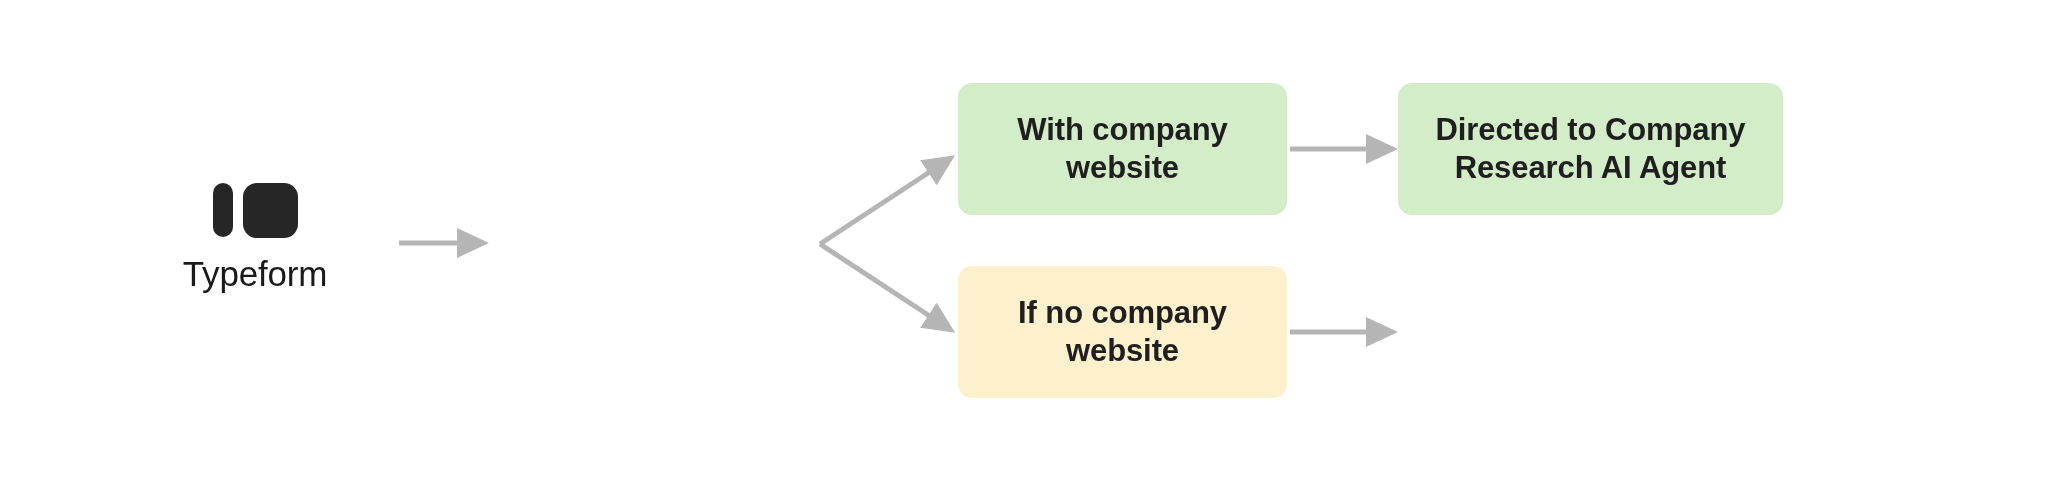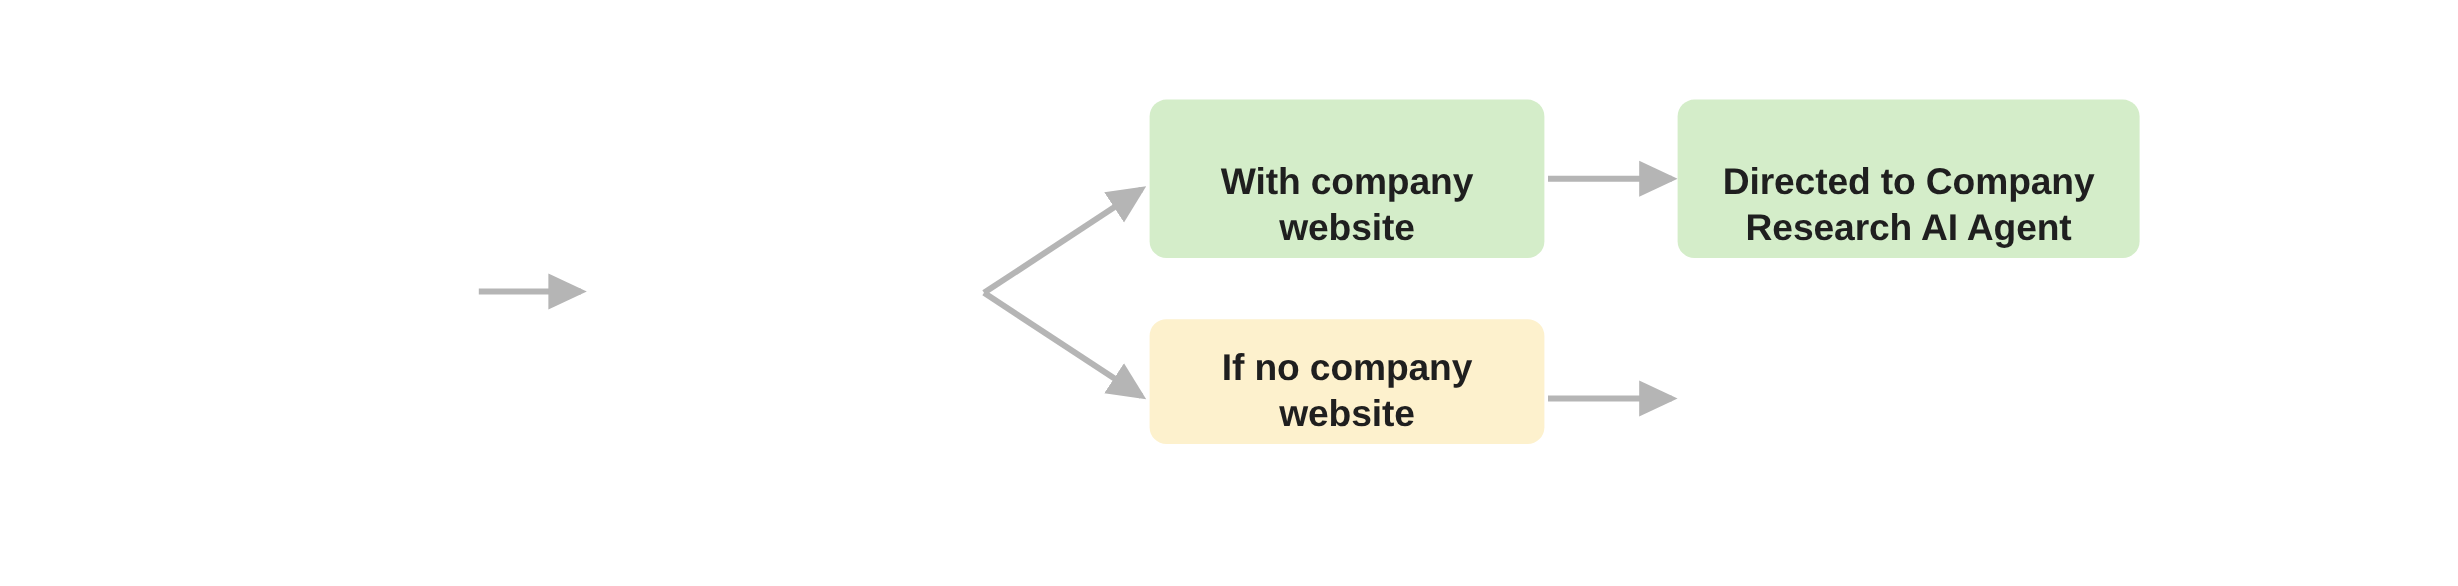--- a/index.html
+++ b/index.html
@@ -57,39 +57,39 @@
     color: #1a1a1a;
     letter-spacing: -0.2px;
     white-space: nowrap;
   }
 
   
   .flow-box {
     position: absolute;
     border-radius: 14px;
     display: flex;
-    align-items: flex-end;
+    align-items: center;
     justify-content: center;
     text-align: center;
     box-sizing: border-box;
     padding: 6px 16px;
   }
   .flow-box .box-text {
     font-size: 31px;
     font-weight: 700;
     line-height: 1.22;
     color: #1f1f1f;
     letter-spacing: -0.1px;
     white-space: pre-line;
   }
 
   .box-leads   { left: 489px;  top: 178px; width: 329px; height: 132px; background: #d2eefb; }
   .box-with    { left: 958px;  top: 83px;  width: 329px; height: 132px; background: #d4edc9; }
   .box-dir     { left: 1398px; top: 83px;  width: 385px; height: 132px; background: #d4edc9; }
-  .box-ifno    { left: 958px;  top: 266px; width: 329px; height: 104px; background: #fdf1cd; }
+  .box-ifno    { left: 958px;  top: 266px; width: 329px; height: 132px; background: #fdf1cd; }
   .box-added   { left: 1398px; top: 266px; width: 385px; height: 132px; background: #fdf1cd; }
 
   
   .connectors {
     position: absolute;
     left: 0;
     top: 0;
     width: 2048px;
     height: 488px;
     pointer-events: none;
@@ -121,20 +121,27 @@
 
     <g>
       <line x1="1290" y1="149" x2="1393" y2="149" stroke="#b5b5b5" stroke-width="5" marker-end="url(#arrowhead)"></line>
     </g>
 
     <g>
       <line x1="1290" y1="332" x2="1393" y2="332" stroke="#b5b5b5" stroke-width="5" marker-end="url(#arrowhead)"></line>
     </g>
   </svg>
 
+  <div class="source-node">
+    <div class="logo-mark">
+      <div class="logo-pill" style="background: rgb(38, 38, 38);"></div>
+      <div class="logo-square" style="background: rgb(38, 38, 38);"></div>
+    </div>
+    <div class="source-label" style="color: rgb(26, 26, 26);">Typeform</div>
+  </div>
 
 
   <div class="flow-box box-with" style="background: rgb(212, 237, 201);">
     <span class="box-text" style="color: rgb(31, 31, 31);">With company
 website</span>
   </div>
 
   <div class="flow-box box-dir" style="background: rgb(212, 237, 201);">
     <span class="box-text" style="color: rgb(31, 31, 31);">Directed to Company
 Research AI Agent</span>

